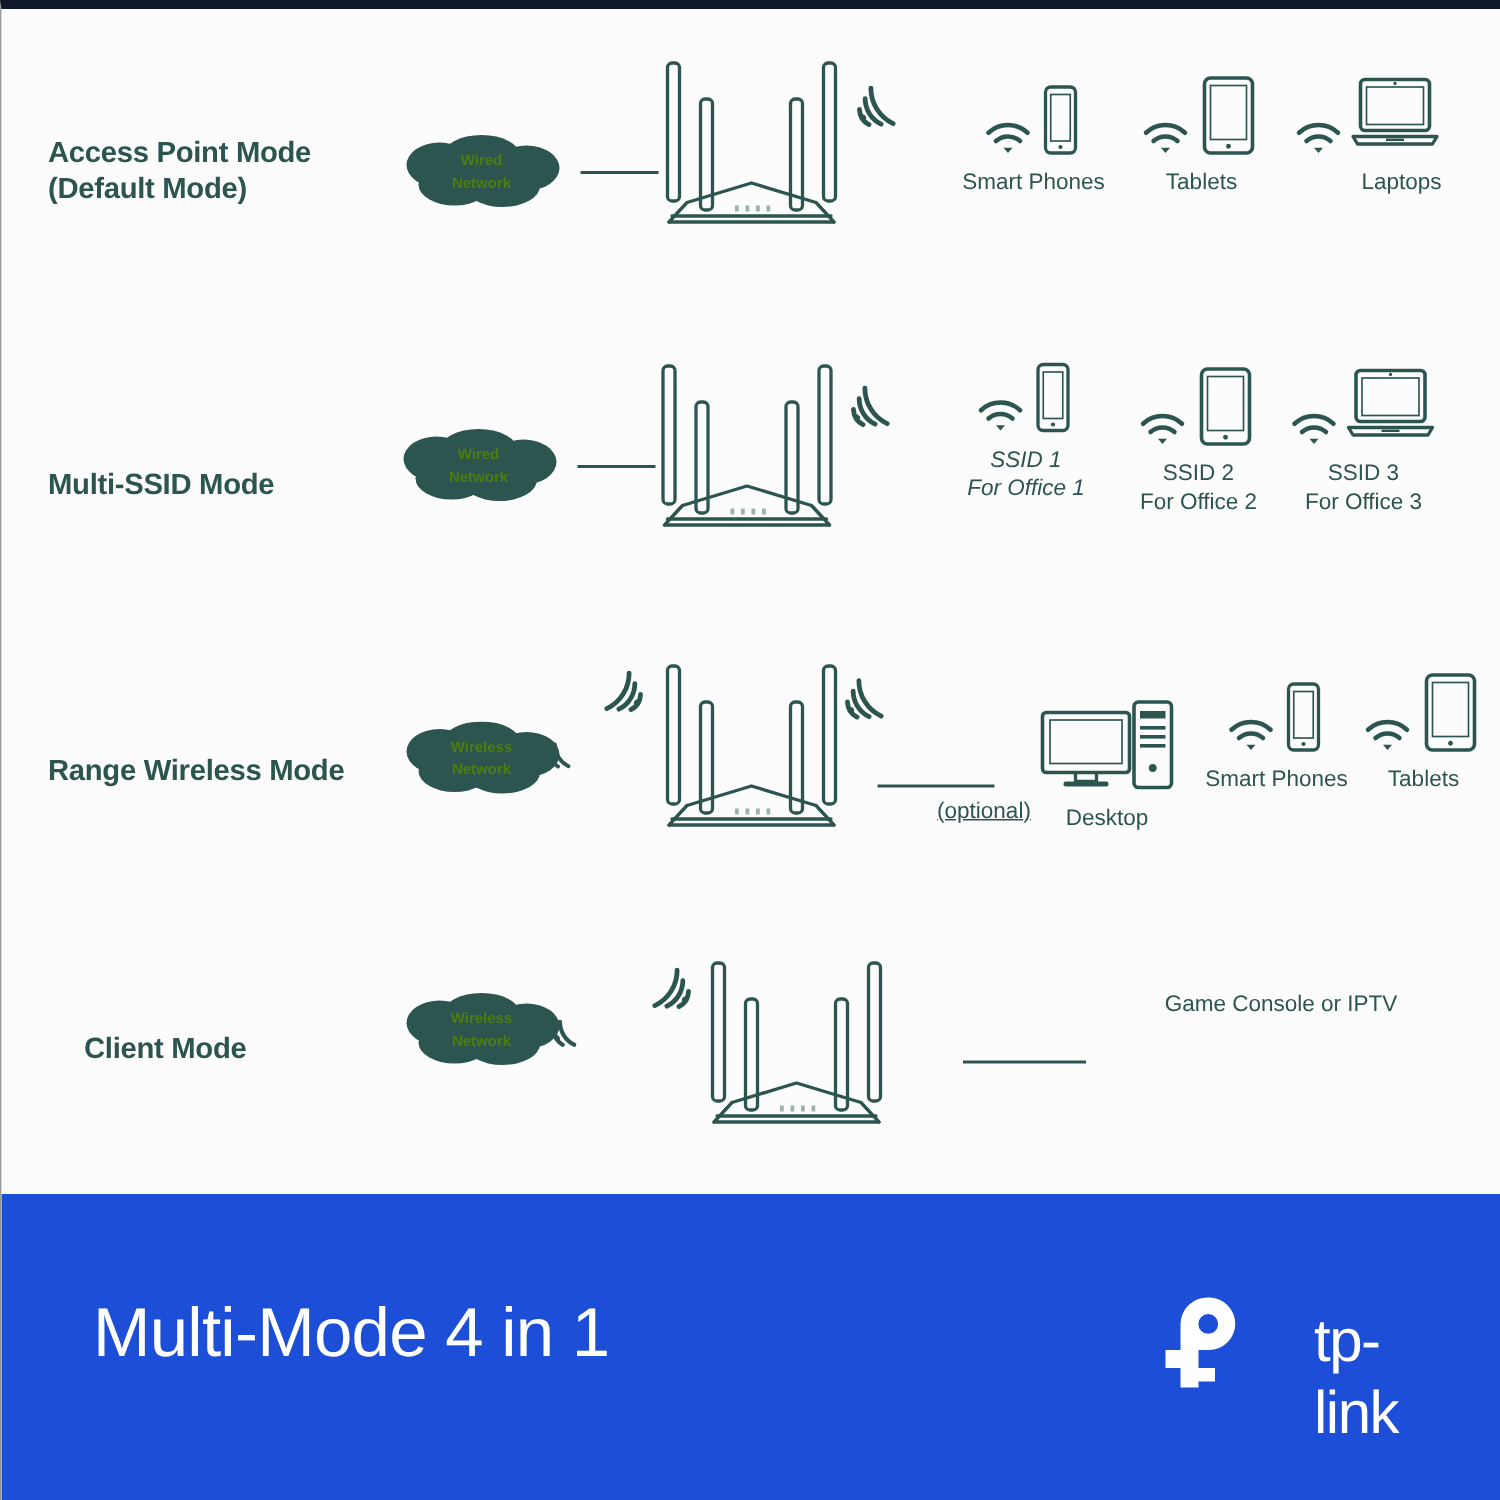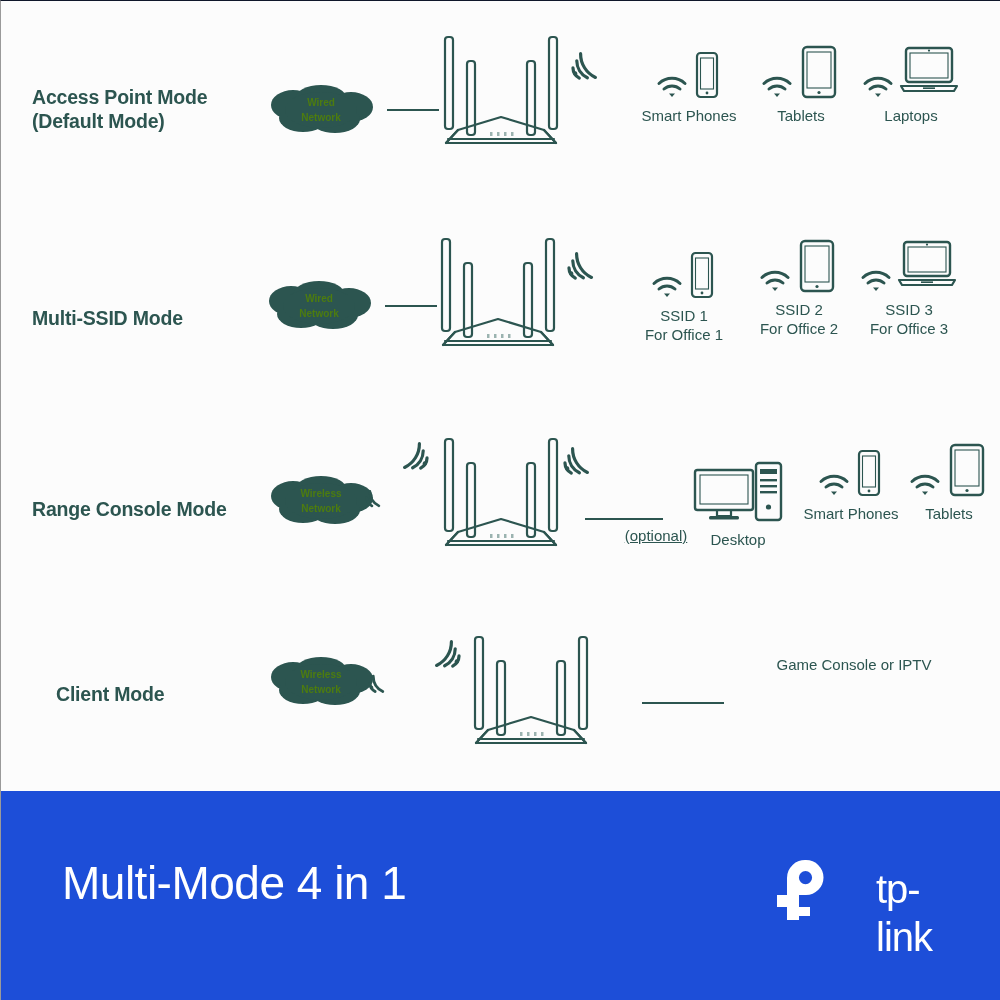--- a/index.html
+++ b/index.html
@@ -12,21 +12,21 @@
     background: #ffffff;
     font-family: "Liberation Sans", sans-serif;
     overflow: hidden;
   }
   #page {
     position: relative;
     width: 1000px;
     height: 1000px;
     background: #fcfcfc;
     box-sizing: border-box;
-    border-top: 1px solid #0f172a;
+    border-top: 6px solid #0f172a;
     border-left: 1px solid #9a9a9a;
     overflow: hidden;
   }
   .diagram {
     position: absolute;
     left: 0; top: 0;
     width: 1000px;
     height: 790px;
     background: #fcfcfc;
   }
@@ -213,21 +213,21 @@
         <div class="ico">
           <svg width="44" height="54" viewBox="0 0 44 54">
             <rect x="6" y="2" width="32" height="50" rx="4" fill="none" stroke="#2c5550" stroke-width="2.4"></rect>
             <rect x="10" y="7" width="24" height="36" fill="none" stroke="#2c5550" stroke-width="1.1"></rect>
             <circle cx="22" cy="47.5" r="1.6" fill="#2c5550"></circle>
           </svg>
         </div>
         <div class="dev-label">Tablets</div>
       </div>
 
-      <div class="dev" style="left:860px;top:44px;width:100px;">
+      <div class="dev" style="left:860px;top:44px;width:100px;text-align:right;">
         <div class="ico">
           <svg width="32" height="24" viewBox="0 0 32 24">
             <g fill="none" stroke="#2c5550" stroke-width="3" stroke-linecap="round">
               <path d="M3 8.5 A 19 19 0 0 1 29 8.5"></path>
               <path d="M8 14 A 12 12 0 0 1 24 14"></path>
             </g>
             <path d="M13 18.5 L16 22 L19 18.5 Z" fill="#2c5550"></path>
           </svg>
         </div>
         <div class="ico">
@@ -288,21 +288,21 @@
         <svg width="30" height="34" viewBox="0 0 30 34">
           <g fill="none" stroke="#2c5550" stroke-width="3.2" stroke-linecap="round" transform="rotate(-32 15 17)">
             <path d="M4 22 A 12 12 0 0 1 4 10"></path>
             <path d="M11 26 A 19 19 0 0 1 11 6"></path>
             <path d="M18 30 A 26 26 0 0 1 18 2"></path>
           </g>
           <circle cx="3" cy="16" r="2.1" fill="#2c5550" transform="rotate(-32 15 17)"></circle>
         </svg>
       </div>
 
-      <div class="dev" style="left:633px;top:60px;width:100px;">
+      <div class="dev" style="left:633px;top:45px;width:100px;font-style:italic;">
         <div class="ico">
           <svg width="32" height="24" viewBox="0 0 32 24">
             <g fill="none" stroke="#2c5550" stroke-width="3" stroke-linecap="round">
               <path d="M3 8.5 A 19 19 0 0 1 29 8.5"></path>
               <path d="M8 14 A 12 12 0 0 1 24 14"></path>
             </g>
             <path d="M13 18.5 L16 22 L19 18.5 Z" fill="#2c5550"></path>
           </svg>
         </div>
         <div class="ico">
@@ -355,21 +355,21 @@
             <path d="M3 41 L59 41 L56 46 L6 46 Z" fill="none" stroke="#2c5550" stroke-width="2.2" stroke-linejoin="round"></path>
             <rect x="25" y="42.4" width="12" height="1.6" fill="#2c5550"></rect>
           </svg>
         </div>
         <div class="dev-label">SSID 3
 For Office 3</div>
       </div>
     </div>
 
     <div class="row" style="top:390px;height:200px;">
-      <div class="mode-label" style="top:106px;">Range Console Mode</div>
+      <div class="mode-label" style="top:106px;">Range Wireless Mode</div>
 
       <div class="cloud" style="left:262px;top:85px;width:120px;height:50px;">
         <svg width="120" height="50" viewBox="0 0 120 50">
           <g fill="#2c5550">
             <ellipse cx="30" cy="20" rx="22" ry="15"></ellipse>
             <ellipse cx="58" cy="14" rx="26" ry="14"></ellipse>
             <ellipse cx="88" cy="22" rx="22" ry="15"></ellipse>
             <ellipse cx="40" cy="33" rx="24" ry="14"></ellipse>
             <ellipse cx="72" cy="34" rx="25" ry="14"></ellipse>
             <ellipse cx="58" cy="25" rx="36" ry="18"></ellipse>

